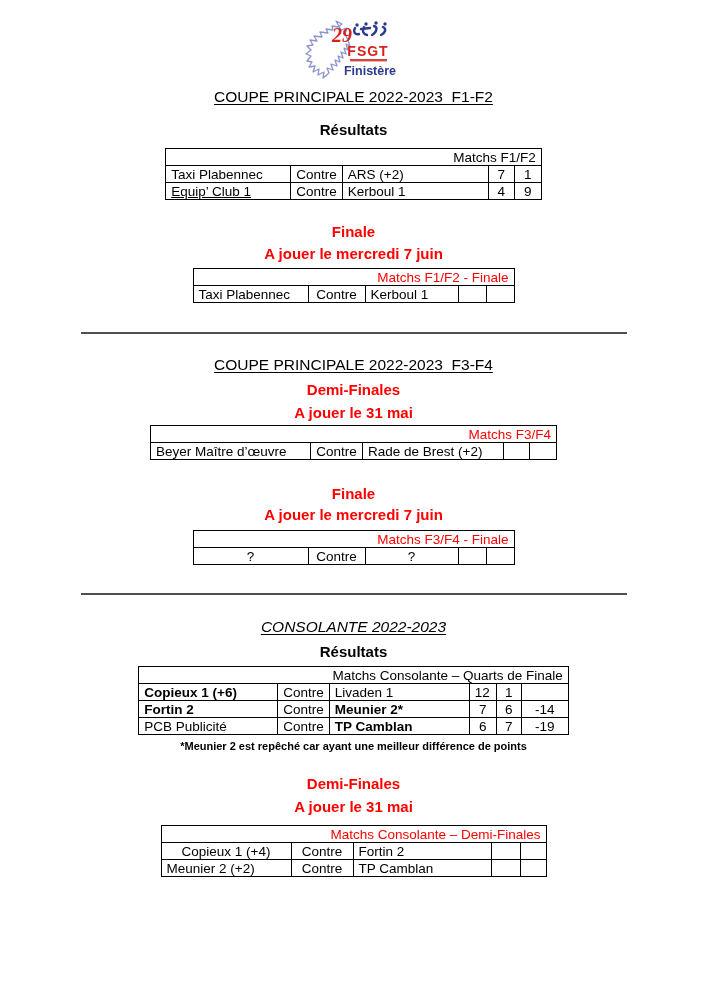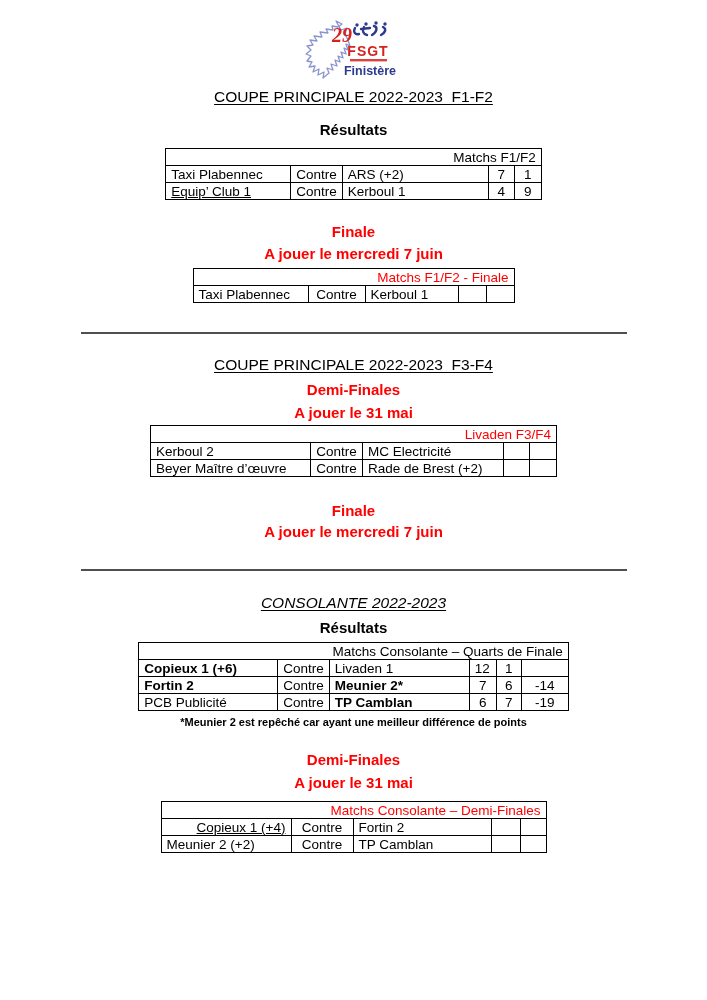--- a/index.html
+++ b/index.html
@@ -142,44 +142,60 @@
   <table class="mt-table2">
     <colgroup>
         <col style="width:160px">
         <col style="width:52px">
         <col style="width:141px">
         <col style="width:26px">
         <col style="width:27px">
       </colgroup>
     <thead class="hdr-red">
       <tr>
-          <td colspan="5">Livaden F3/F4</td>
-        </tr>
-    </thead>
-    <tbody>
-        <tr>
-          <td style="text-align: left;">Kerboul 2</td>
-          <td style="text-align: center;">Contre</td>
-          <td style="text-align: left;">MC Electricité</td>
-          <td style="text-align: left;"></td>
-          <td style="text-align: left;"></td>
-        </tr>
+          <td colspan="5">Matchs F3/F4</td>
+        </tr>
+    </thead>
+    <tbody>
         <tr>
           <td style="text-align: left;">Beyer Maître d’œuvre</td>
           <td style="text-align: center;">Contre</td>
           <td style="text-align: left;">Rade de Brest (+2)</td>
           <td style="text-align: left;"></td>
           <td style="text-align: left;"></td>
         </tr>
       </tbody>
   </table>
 
   <div class="subhead red mt-finale2">Finale</div>
   <div class="subhead red mt-date2b">A jouer le mercredi 7 juin</div>
 
+  <table class="mt-ftable2">
+    <colgroup>
+        <col style="width:115px">
+        <col style="width:57px">
+        <col style="width:93px">
+        <col style="width:28px">
+        <col style="width:28px">
+      </colgroup>
+    <thead class="hdr-red">
+      <tr>
+          <td colspan="5">Matchs F3/F4 - Finale</td>
+        </tr>
+    </thead>
+    <tbody>
+        <tr>
+          <td style="text-align: center;">?</td>
+          <td style="text-align: center;">Contre</td>
+          <td style="text-align: center;">?</td>
+          <td style="text-align: left;"></td>
+          <td style="text-align: left;"></td>
+        </tr>
+      </tbody>
+  </table>
 
   <div class="divider mt-div2"></div>
 
   <div class="doc-title mt-title3">CONSOLANTE 2022-2023</div>
   <div class="subhead mt-results3">Résultats</div>
 
   <table class="mt-table3">
     <colgroup>
         <col style="width:139px">
         <col style="width:46px">
@@ -234,21 +250,21 @@
         <col style="width:29px">
         <col style="width:26px">
       </colgroup>
     <thead class="hdr-red">
       <tr>
           <td colspan="5">Matchs Consolante – Demi-Finales</td>
         </tr>
     </thead>
     <tbody>
         <tr>
-          <td style="text-align: right; text-decoration: underline;">Copieux 1 (+4)</td>
+          <td style="text-align: center;">Copieux 1 (+4)</td>
           <td style="text-align: center;">Contre</td>
           <td style="text-align: left;">Fortin 2</td>
           <td style="text-align: left;"></td>
           <td style="text-align: left;"></td>
         </tr>
         <tr>
           <td style="text-align: left;">Meunier 2 (+2)</td>
           <td style="text-align: center;">Contre</td>
           <td style="text-align: left;">TP Camblan</td>
           <td style="text-align: left;"></td>

